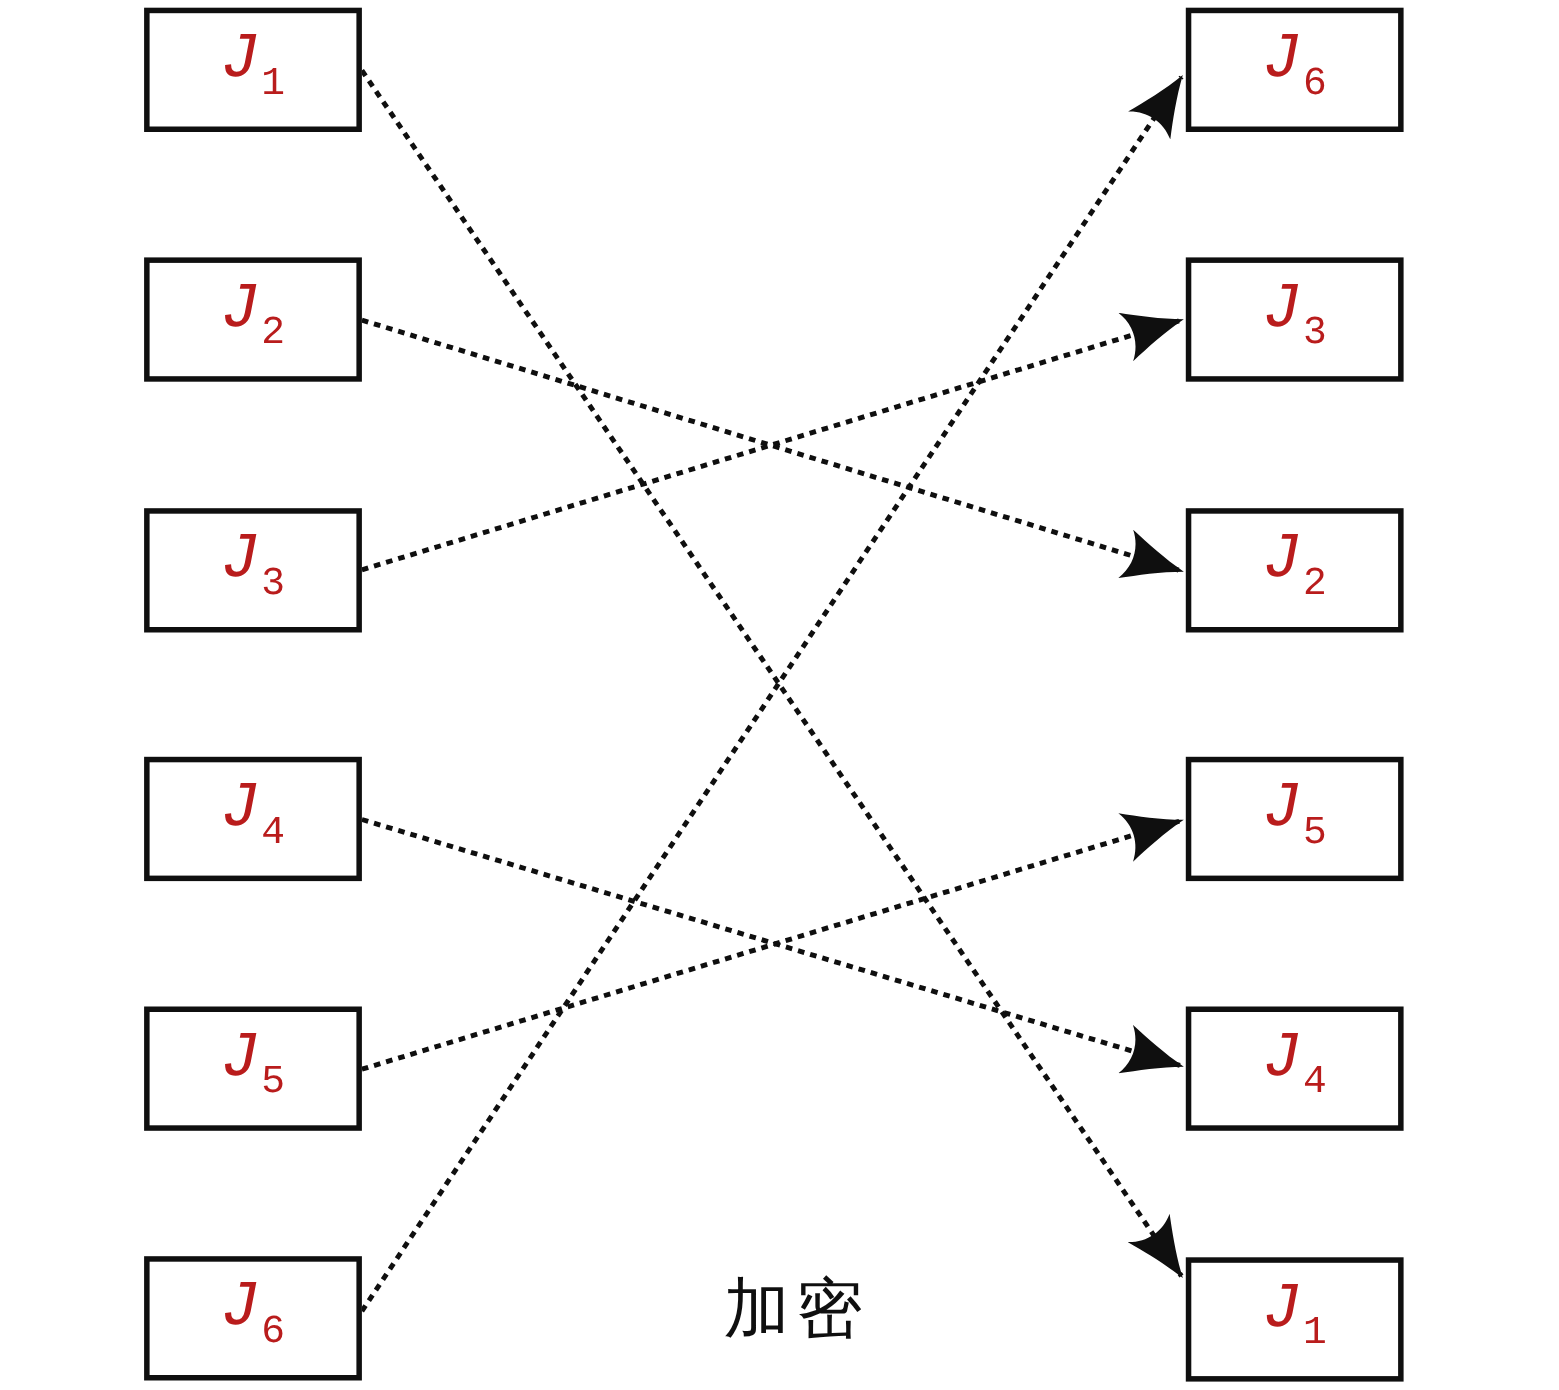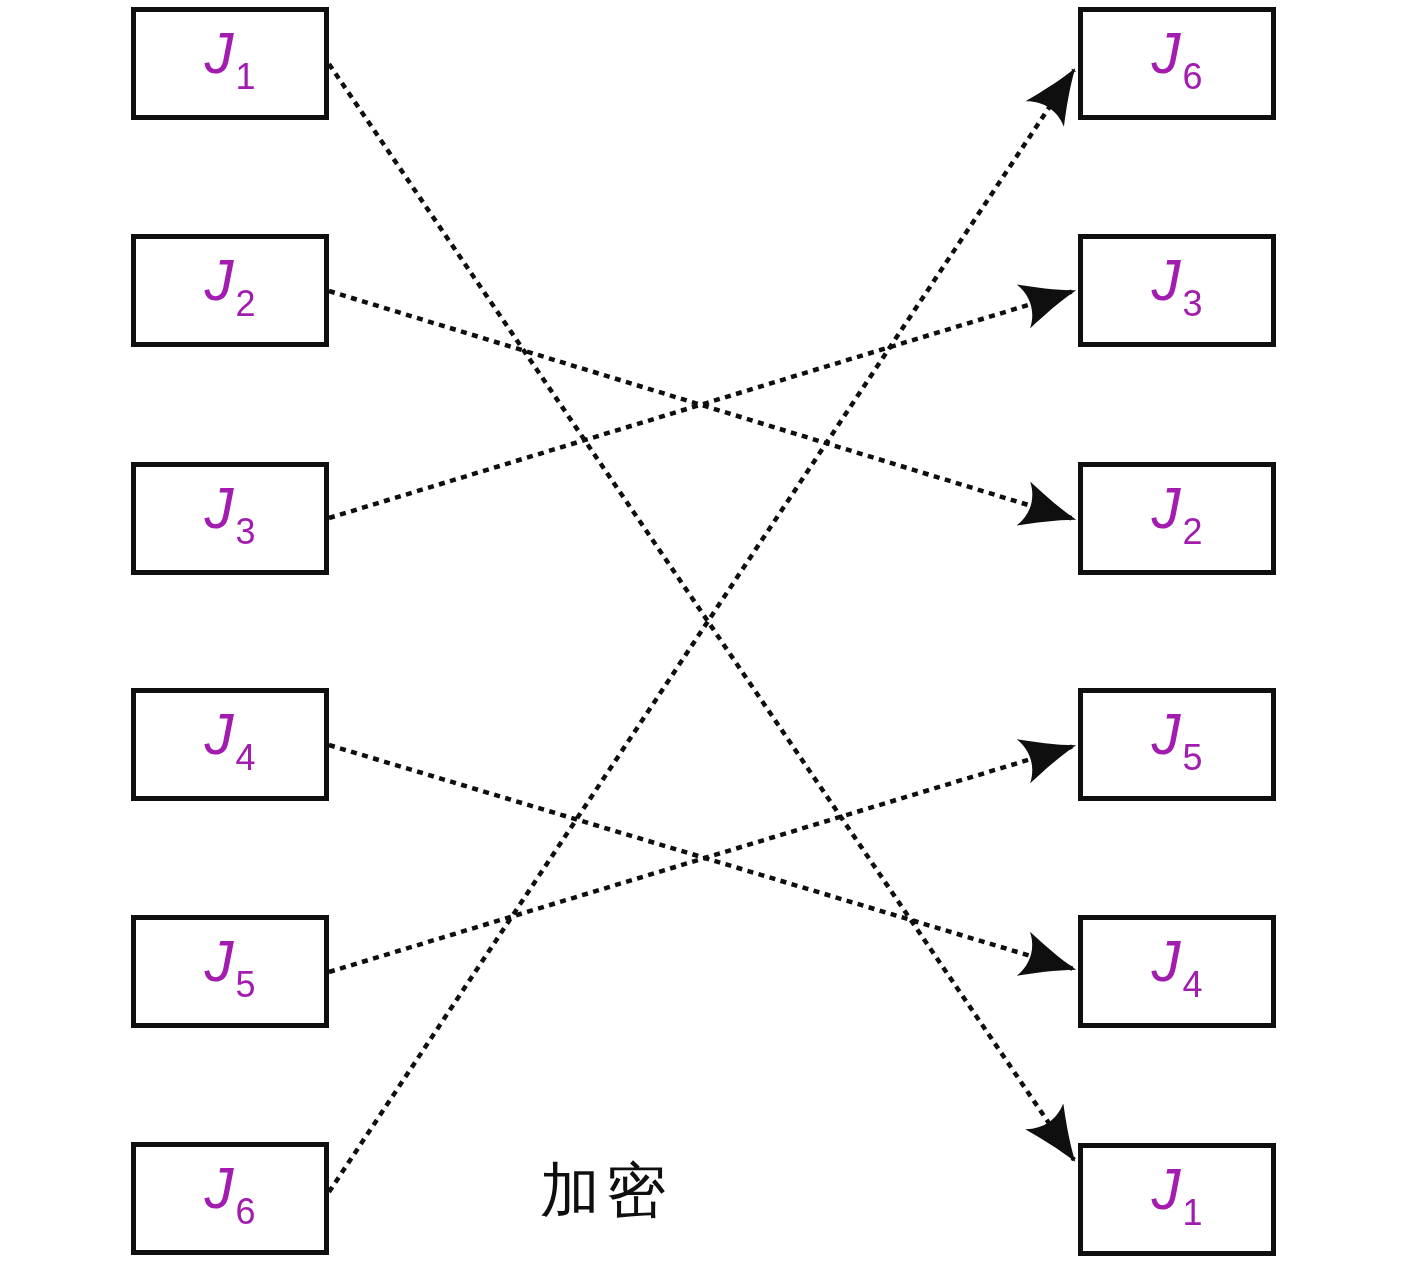--- a/index.html
+++ b/index.html
@@ -27,39 +27,39 @@
   .node {
     position: absolute;
     box-sizing: border-box;
     border: 5px solid #0f0f0f;
     background: #ffffff;
     display: flex;
     align-items: center;
     justify-content: center;
   }
   .node .lbl {
-    font-family: Liberation Sans, sans-serif;
+    font-family: Liberation Mono, monospace;
     font-style: italic;
     font-size: 58px;
-    color: #a21caf;
+    color: #b91c1c;
     line-height: 1;
     padding-bottom: 8px;
   }
   .node .lbl .sub {
     font-style: normal;
     font-size: 36px;
     vertical-align: -16px;
     margin-left: 2px;
   }
   .caption {
     position: absolute;
     left: 540px;
     top: 1160px;
     width: 250px;
-    text-align: left;
+    text-align: right;
     font-family: "DejaVu Serif", serif;
     font-size: 60px;
     color: #0f0f0f;
     letter-spacing: 6px;
     line-height: 1;
   }
 </style>
 </head>
 <body>
 

